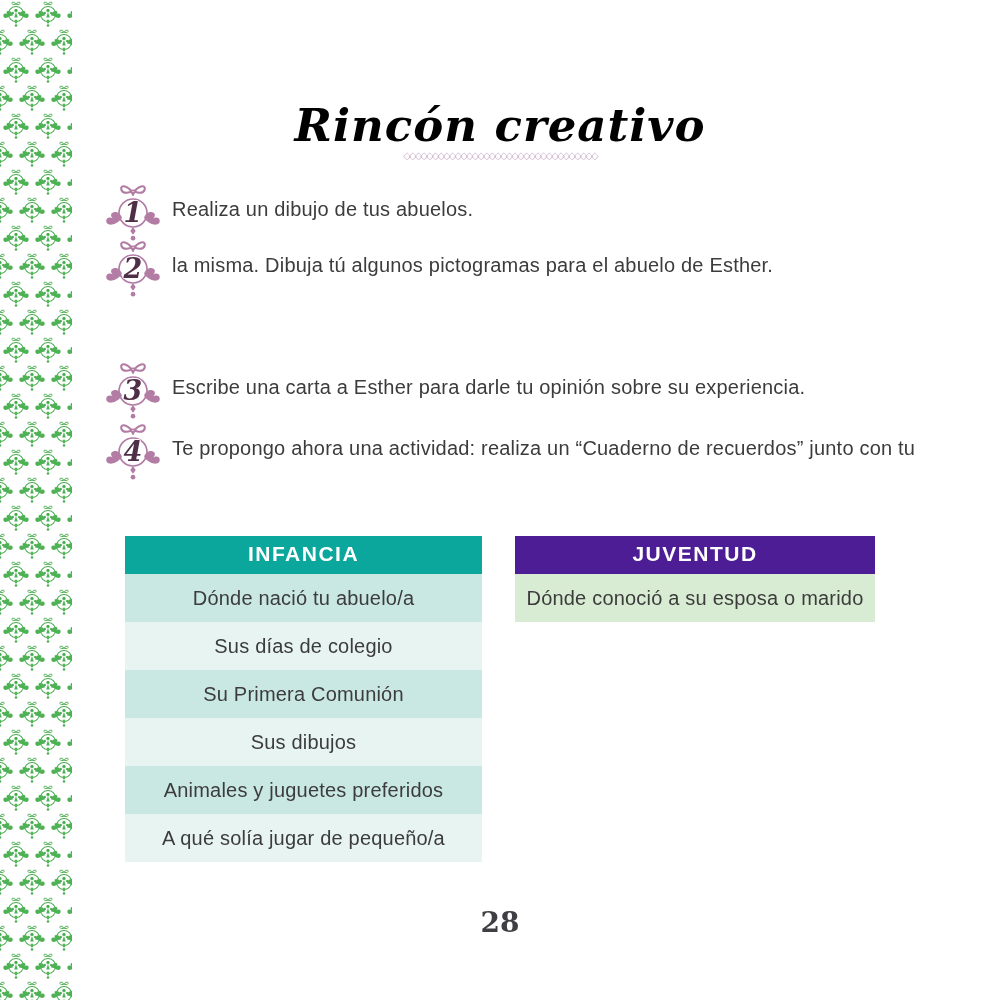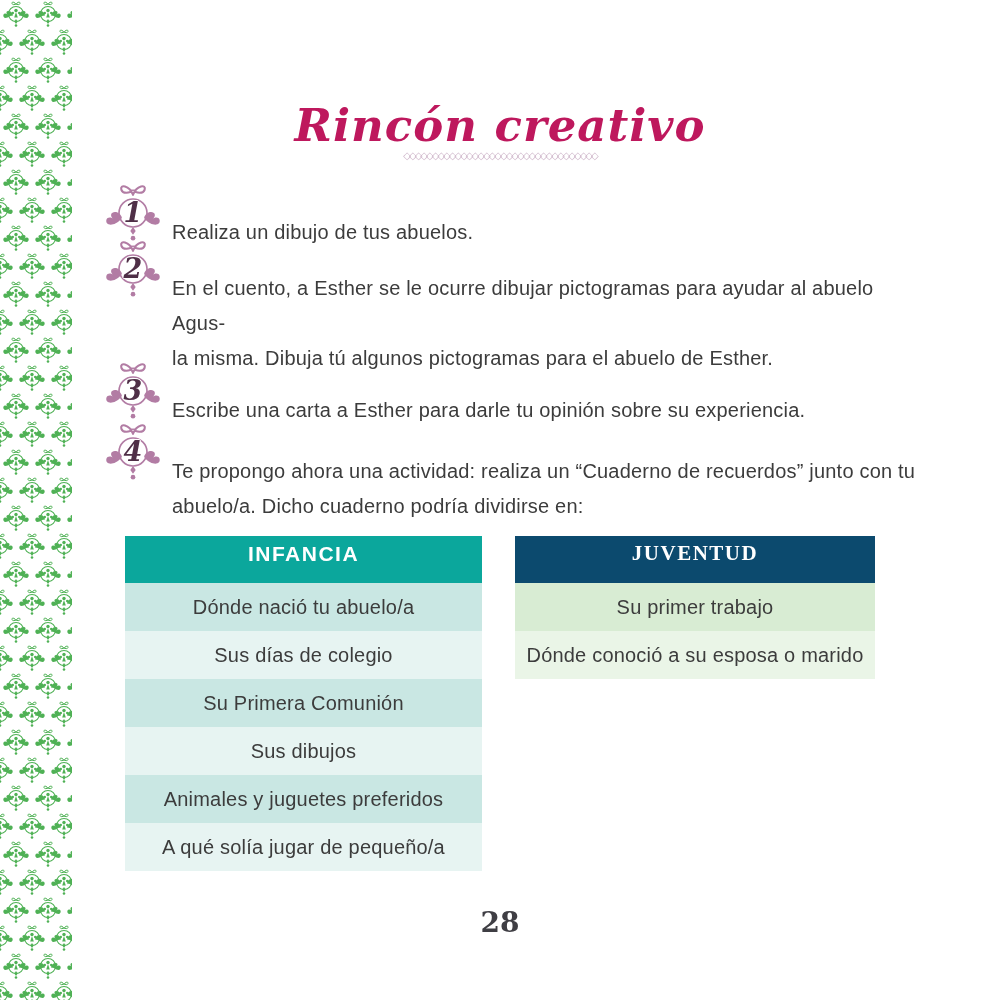--- a/index.html
+++ b/index.html
@@ -7,57 +7,57 @@
     width:1000px;height:1000px;position:relative;overflow:hidden;
     background:#ffffff;
     font-family:"Liberation Sans", sans-serif;
   }
   
   .border-strip{position:absolute;left:0;top:0;width:72px;height:1000px;}
   
   .page-title{
     position:absolute;top:102px;left:0;width:1000px;text-align:center;
     font-family:"DejaVu Serif", serif;font-style:italic;font-weight:700;
-    font-size:45px;line-height:48px;color:#be185d;letter-spacing:1px;
+    font-size:45px;line-height:48px;color:#000000;letter-spacing:1px;
   }
   .title-divider{
     position:absolute;top:150px;left:0;width:1000px;text-align:center;
     color:#ccb2c7;font-size:10px;letter-spacing:-2px;line-height:12px;
     font-family:"DejaVu Sans", sans-serif;
   }
   
   .item{position:absolute;left:0;width:1000px;}
   .ornament{position:absolute;left:104px;width:58px;height:64px;}
   .ornament svg{position:absolute;left:0;top:0;}
   .ornament .num{
     position:absolute;left:0;right:0;top:16px;text-align:center;
     font-family:"DejaVu Serif", serif;font-style:italic;font-weight:700;
     font-size:27px;color:#4f2f47;
     text-shadow:-1px 0 #fff,1px 0 #fff,0 -1px #fff,0 1px #fff;
   }
   .item-text{
     position:absolute;left:172px;width:745px;
-    font-size:20px;line-height:35px;color:#3c3c3c;letter-spacing:0.2px;margin-top:23px;
+    font-size:20px;line-height:35px;color:#3c3c3c;letter-spacing:0.2px;
   }
   
   .mtable{position:absolute;top:536px;}
   .mtable .th{
-    height:47px;line-height:35px;text-align:center;color:#ffffff;
+    height:38px;line-height:35px;text-align:center;color:#ffffff;
     font-weight:700;font-size:21px;letter-spacing:1.5px;
   }
   .mtable .tr{
     height:48px;line-height:48px;text-align:center;
     font-size:20px;color:#3c3c3c;letter-spacing:0.2px;
   }
   .t-infancia{left:125px;width:357px;}
   .t-infancia .th{background:#0ba79c;}
   .t-infancia .tr:nth-child(odd){background:#e7f4f2;}
   .t-infancia .tr:nth-child(even){background:#c9e7e3;}
   .t-juventud{left:515px;width:360px;}
-  .t-juventud .th{background:#0c4a6e;font-family:Liberation Serif, serif;}
+  .t-juventud .th{background:#4c1d95;}
   .t-juventud .tr:nth-child(odd){background:#eaf5e7;}
   .t-juventud .tr:nth-child(even){background:#d8ecd3;}
   
   .page-number{
     position:absolute;top:906px;left:0;width:1000px;text-align:center;
     font-family:"DejaVu Serif", serif;font-weight:700;
     font-size:28px;color:#3f3e44;
   }
 </style>
 </head>
@@ -115,21 +115,20 @@
       <path d="M30 14 C34 4 44 3 42 9 C40.5 13.5 33 12.5 31 9.5" fill="none" stroke="#b27ca4" stroke-width="2.2" stroke-linecap="round"></path>
       <circle cx="30" cy="33" r="14.5" fill="none" stroke="#b27ca4" stroke-width="1.7"></circle>
       <path d="M18 39 C10 48 1 46 2.5 40 C3.3 36.8 8 37.3 10 39.5 C4.5 35 8.5 30.5 13.5 32.3 C16 33.2 17.5 35.5 18.5 37.5 Z" fill="#b27ca4"></path>
       <path d="M42 39 C50 48 59 46 57.5 40 C56.7 36.8 52 37.3 50 39.5 C55.5 35 51.5 30.5 46.5 32.3 C44 33.2 42.5 35.5 41.5 37.5 Z" fill="#b27ca4"></path>
       <path d="M30 47.5 L27.2 51.5 L30 55.5 L32.8 51.5 Z" fill="#b27ca4"></path>
       <circle cx="30" cy="59" r="2.4" fill="#b27ca4"></circle>
     </svg>
     <span class="num">2</span>
   </div>
   <div class="item-text" style="top:248px">
-    <div>En el cuento, a Esther se le ocurre dibujar pictogramas para ayudar al abuelo Agus-</div>
     <div>la misma. Dibuja tú algunos pictogramas para el abuelo de Esther.</div>
   </div>
 </div>
 
 <div class="item">
   <div class="ornament" style="top:359px">
     <svg viewBox="0 0 60 66" width="58" height="64">
       <path d="M30 14 C26 4 16 3 18 9 C19.5 13.5 27 12.5 29 9.5" fill="none" stroke="#b27ca4" stroke-width="2.2" stroke-linecap="round"></path>
       <path d="M30 14 C34 4 44 3 42 9 C40.5 13.5 33 12.5 31 9.5" fill="none" stroke="#b27ca4" stroke-width="2.2" stroke-linecap="round"></path>
       <circle cx="30" cy="33" r="14.5" fill="none" stroke="#b27ca4" stroke-width="1.7"></circle>
@@ -153,33 +152,31 @@
       <circle cx="30" cy="33" r="14.5" fill="none" stroke="#b27ca4" stroke-width="1.7"></circle>
       <path d="M18 39 C10 48 1 46 2.5 40 C3.3 36.8 8 37.3 10 39.5 C4.5 35 8.5 30.5 13.5 32.3 C16 33.2 17.5 35.5 18.5 37.5 Z" fill="#b27ca4"></path>
       <path d="M42 39 C50 48 59 46 57.5 40 C56.7 36.8 52 37.3 50 39.5 C55.5 35 51.5 30.5 46.5 32.3 C44 33.2 42.5 35.5 41.5 37.5 Z" fill="#b27ca4"></path>
       <path d="M30 47.5 L27.2 51.5 L30 55.5 L32.8 51.5 Z" fill="#b27ca4"></path>
       <circle cx="30" cy="59" r="2.4" fill="#b27ca4"></circle>
     </svg>
     <span class="num">4</span>
   </div>
   <div class="item-text" style="top:431px">
     <div>Te propongo ahora una actividad: realiza un “Cuaderno de recuerdos” junto con tu</div>
-    <div>abuelo/a. Dicho cuaderno podría dividirse en:</div>
   </div>
 </div>
 
 <div class="mtable t-infancia">
   <div class="th">INFANCIA</div>
   <div class="tr">Dónde nació tu abuelo/a</div>
   <div class="tr">Sus días de colegio</div>
   <div class="tr">Su Primera Comunión</div>
   <div class="tr">Sus dibujos</div>
   <div class="tr">Animales y juguetes preferidos</div>
   <div class="tr">A qué solía jugar de pequeño/a</div>
 </div>
 
 <div class="mtable t-juventud">
   <div class="th">JUVENTUD</div>
-  <div class="tr">Su primer trabajo</div>
   <div class="tr">Dónde conoció a su esposa o marido</div>
 </div>
 
 <div class="page-number">28</div>
 
 </body></html>

